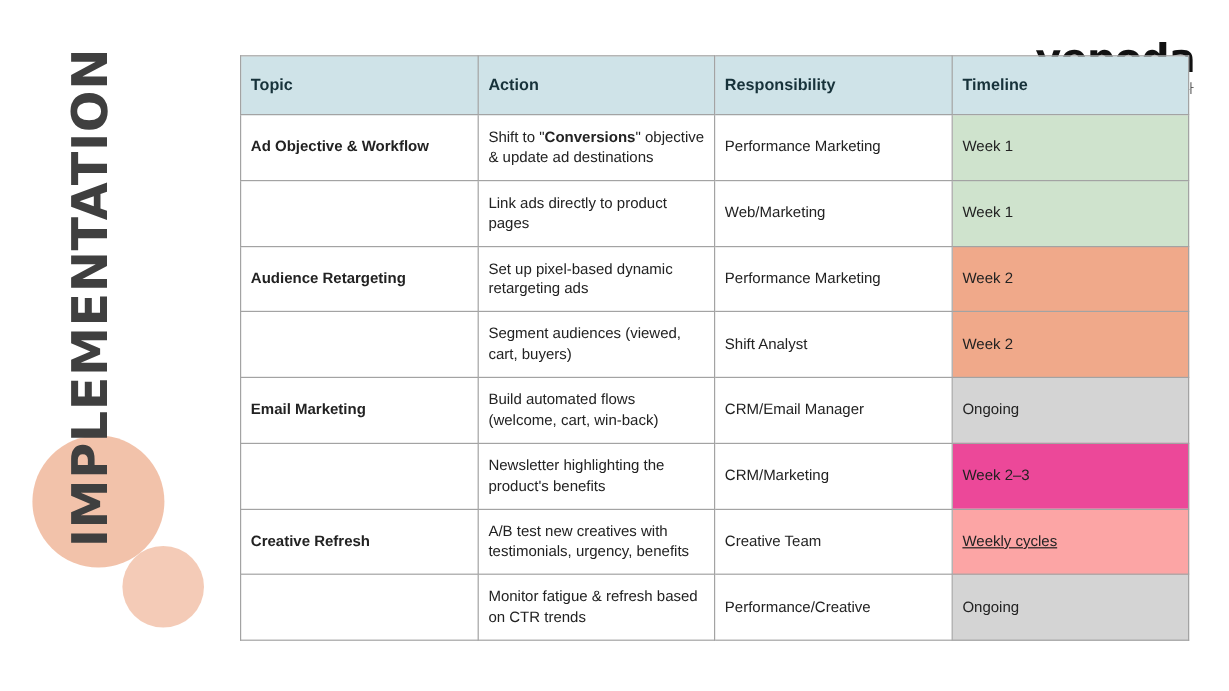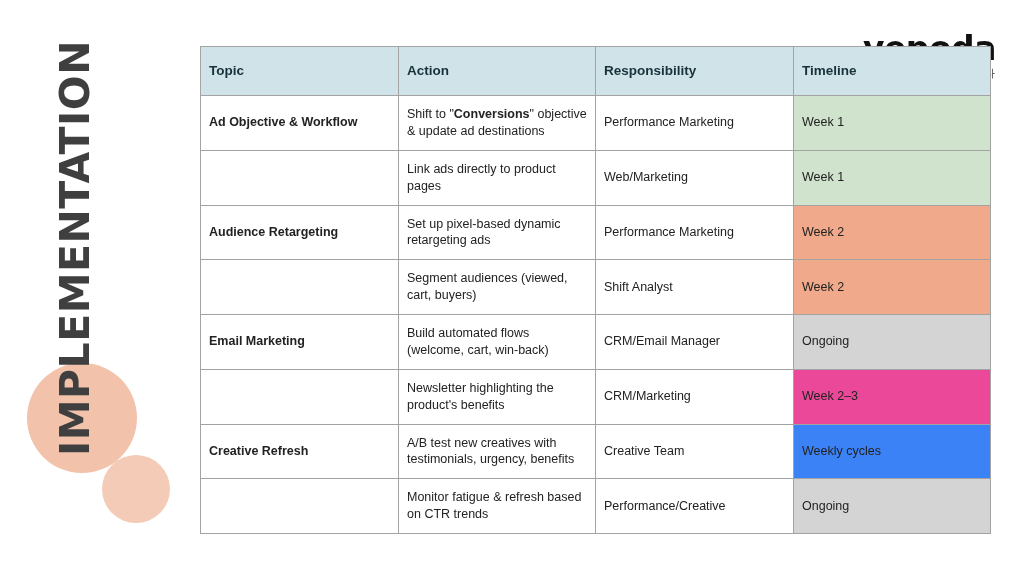--- a/index.html
+++ b/index.html
@@ -204,21 +204,21 @@
           <tr class="row">
             <td class="topic"></td>
             <td class="action">Newsletter highlighting the product's benefits</td>
             <td class="resp">CRM/Marketing</td>
             <td class="time" style="background: #ec4899;">Week 2–3</td>
           </tr>
           <tr class="row">
             <td class="topic">Creative Refresh</td>
             <td class="action">A/B test new creatives with testimonials, urgency, benefits</td>
             <td class="resp">Creative Team</td>
-            <td class="time" style="background: #3b82f6;">Weekly cycles</td>
+            <td class="time" style="background: #fca5a5; text-decoration: underline;">Weekly cycles</td>
           </tr>
           <tr class="row">
             <td class="topic"></td>
             <td class="action">Monitor fatigue &amp; refresh based on CTR trends</td>
             <td class="resp">Performance/Creative</td>
             <td class="time" style="background: rgb(212, 212, 212);">Ongoing</td>
           </tr>
         </tbody>
     </table>
   </div>

